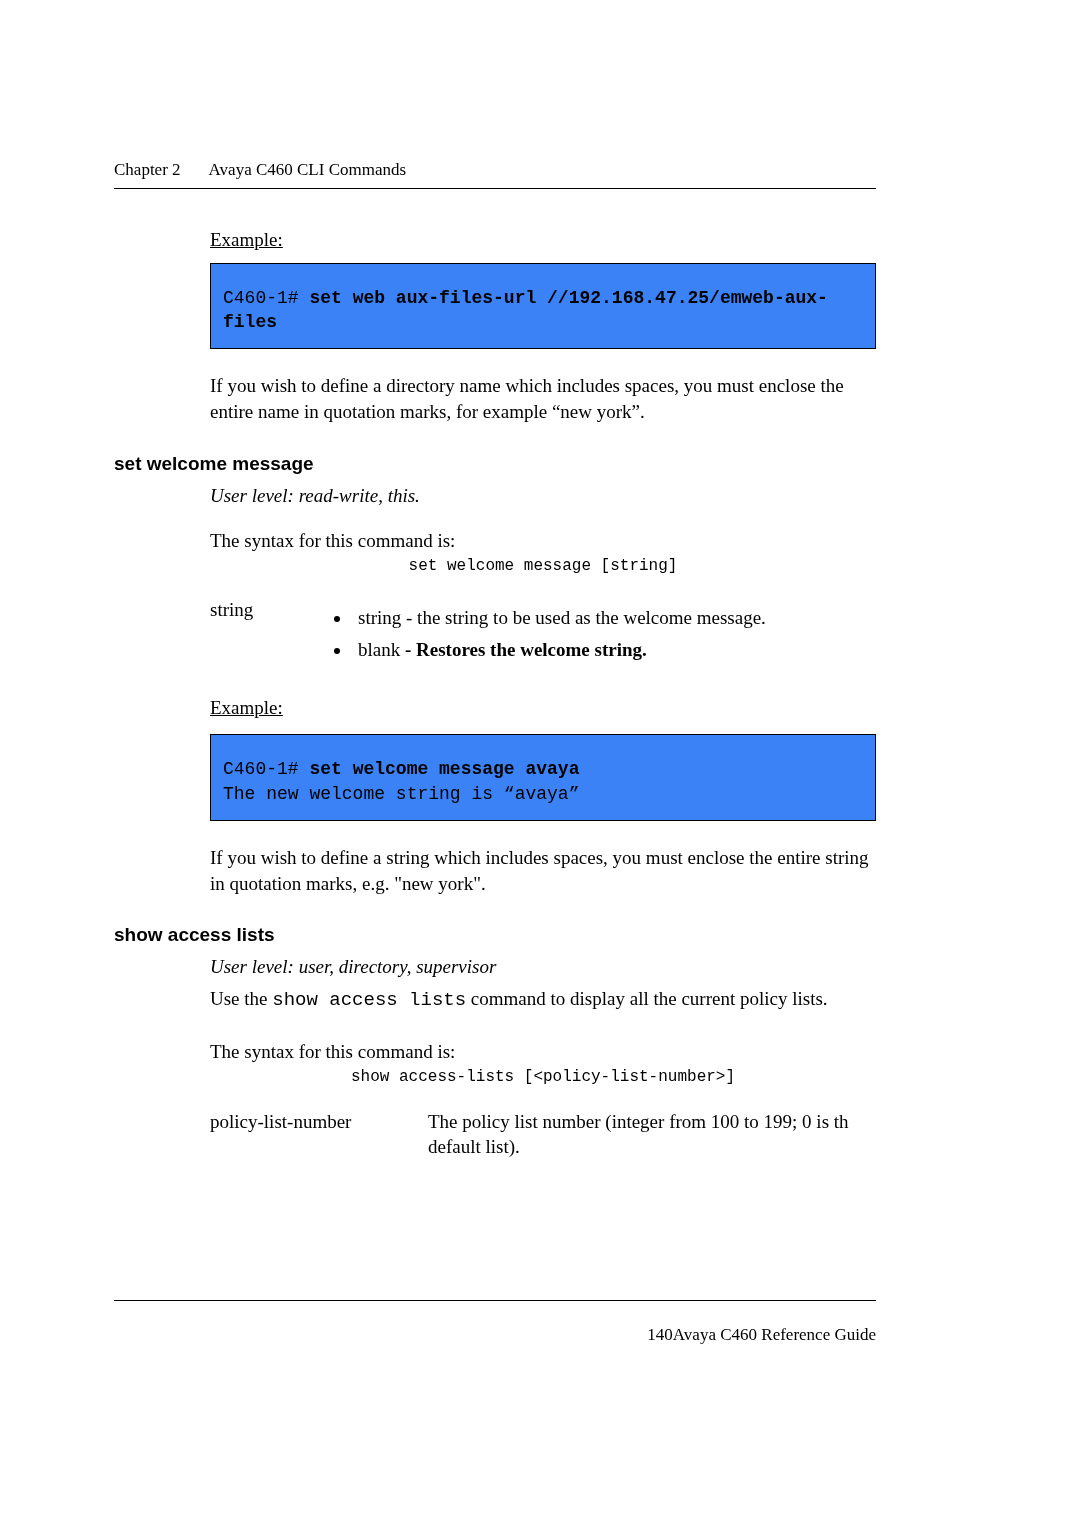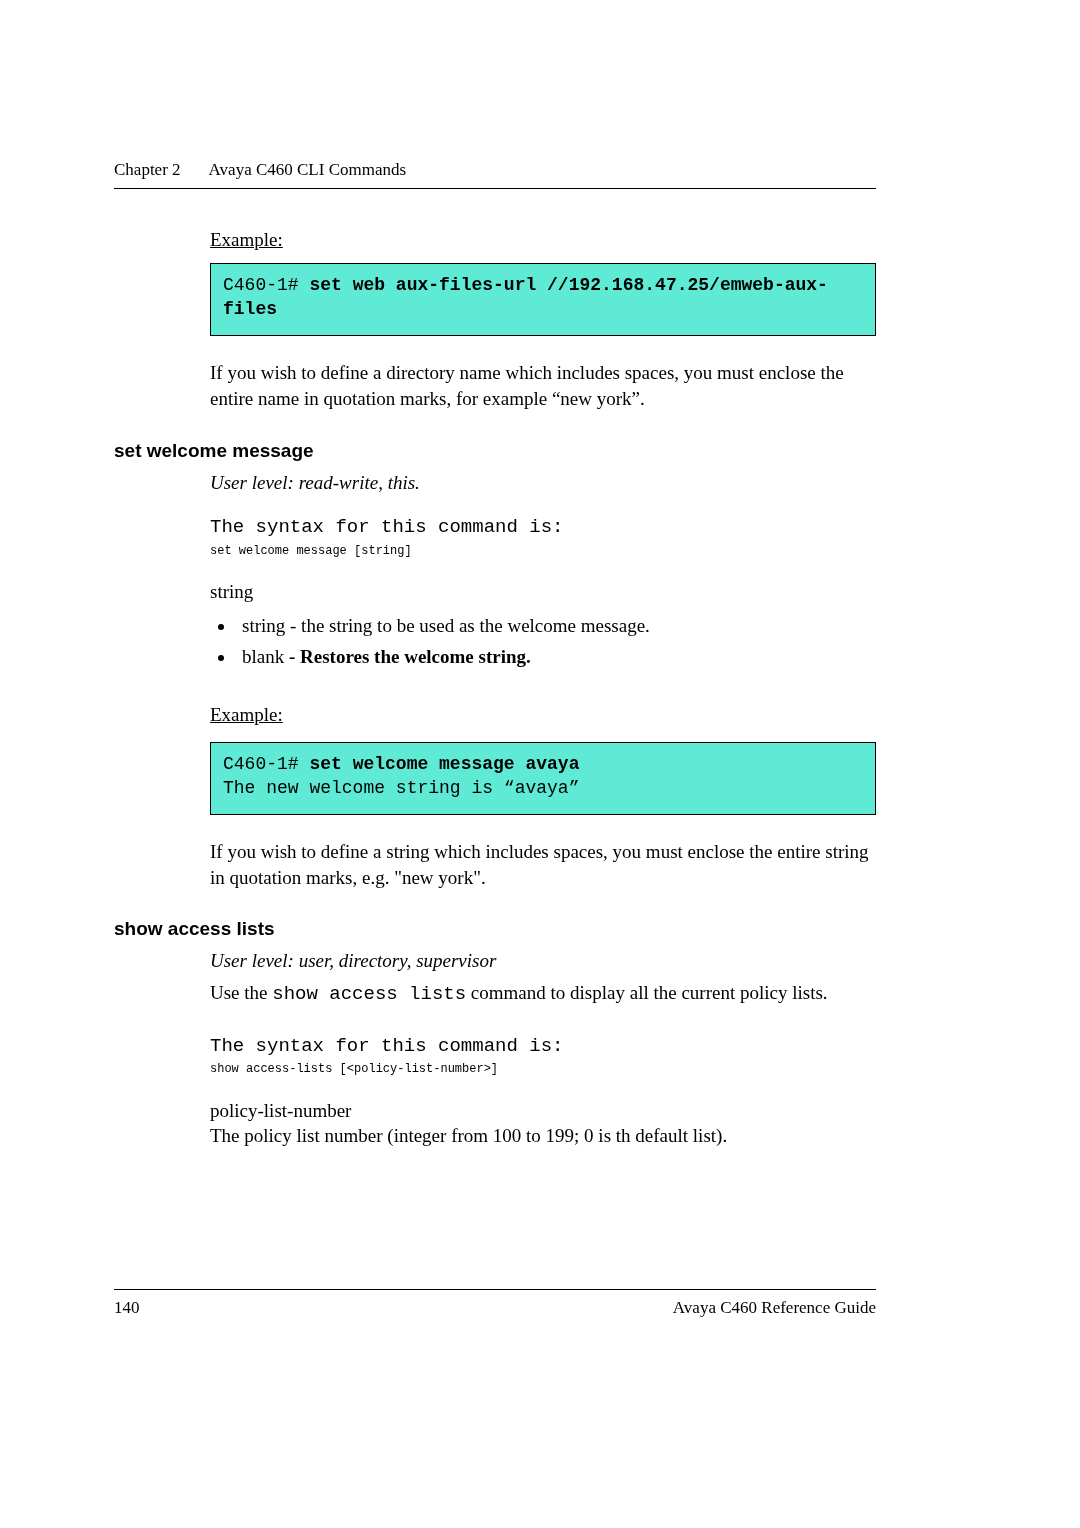--- a/index.html
+++ b/index.html
@@ -30,24 +30,24 @@
     font-size: 19px;
     line-height: 1.35;
   }
   .example-label {
     margin-bottom: 10px;
     margin-top: 0;
     text-decoration: underline;
   }
   .code-box {
     border: 1px solid #000;
-    padding: 9px 12px 14px 12px;
+    padding: 22px 12px 14px 12px;
     font-family: "Courier New", Courier, monospace;
     font-size: 18px;
-    background: #5eead4;
+    background: #3b82f6;
     margin-bottom: 24px;
     line-height: 1.35;
   }
   .code-box .bold { font-weight: bold; }
   .para {
     margin-bottom: 26px;
   }
   .section-head {
     font-family: Arial, Helvetica, sans-serif;
     font-weight: bold;
@@ -57,31 +57,30 @@
   .italic {
     font-style: italic;
     margin-bottom: 6px;
   }
   .mono {
     font-family: "Courier New", Courier, monospace;
   }
   .syntax-label {
     margin-top: 20px;
     margin-bottom: 2px;
-    font-family: Liberation Mono, monospace;
   }
   .syntax-code {
     font-family: "Courier New", Courier, monospace;
-    font-size: 12px;
+    font-size: 16px;
     margin-bottom: 20px;
+    text-align: center;
   }
   .param-row {
     display: flex;
     margin-bottom: 24px;
-    flex-direction: column;
   }
   .param-name {
     width: 116px;
     flex-shrink: 0;
   }
   .param-name-wide {
     width: 218px;
     flex-shrink: 0;
   }
   .param-desc {
@@ -91,24 +90,24 @@
     margin: 8px;
     padding-left: 18px;
     list-style: disc;
   }
   ul.bullets li {
     margin-bottom: 6px;
     padding-left: 6px;
   }
   .footer {
     display: flex;
-    justify-content: space-between;
+    justify-content: flex-end;
     font-size: 17px;
     border-top: 1px solid #000;
-    padding-top: 8px;
+    padding-top: 24px;
     margin-top: 140px;
   }
 </style>
 </head>
 <body>
 
 <div class="page">
 
   <div class="header">
     <span class="chap">Chapter 2</span>

